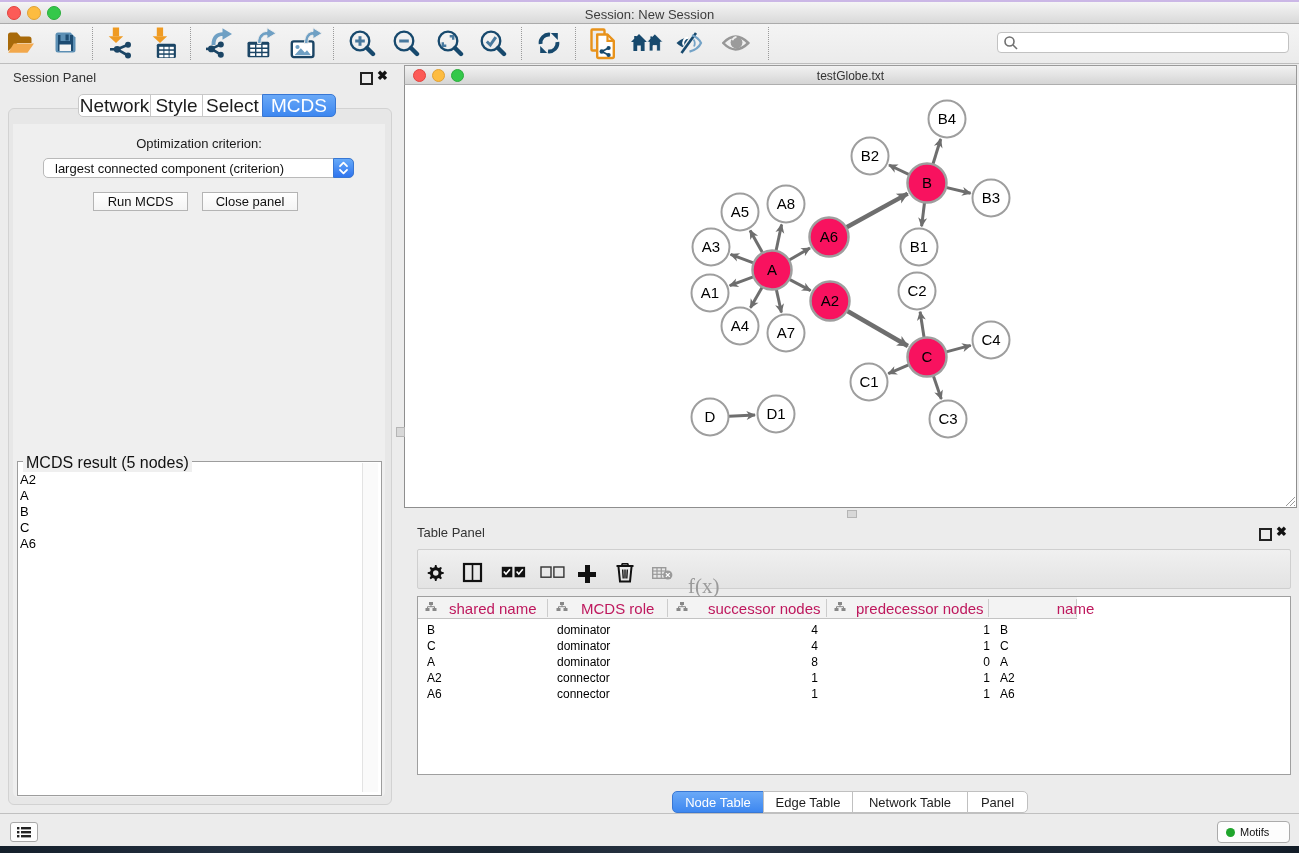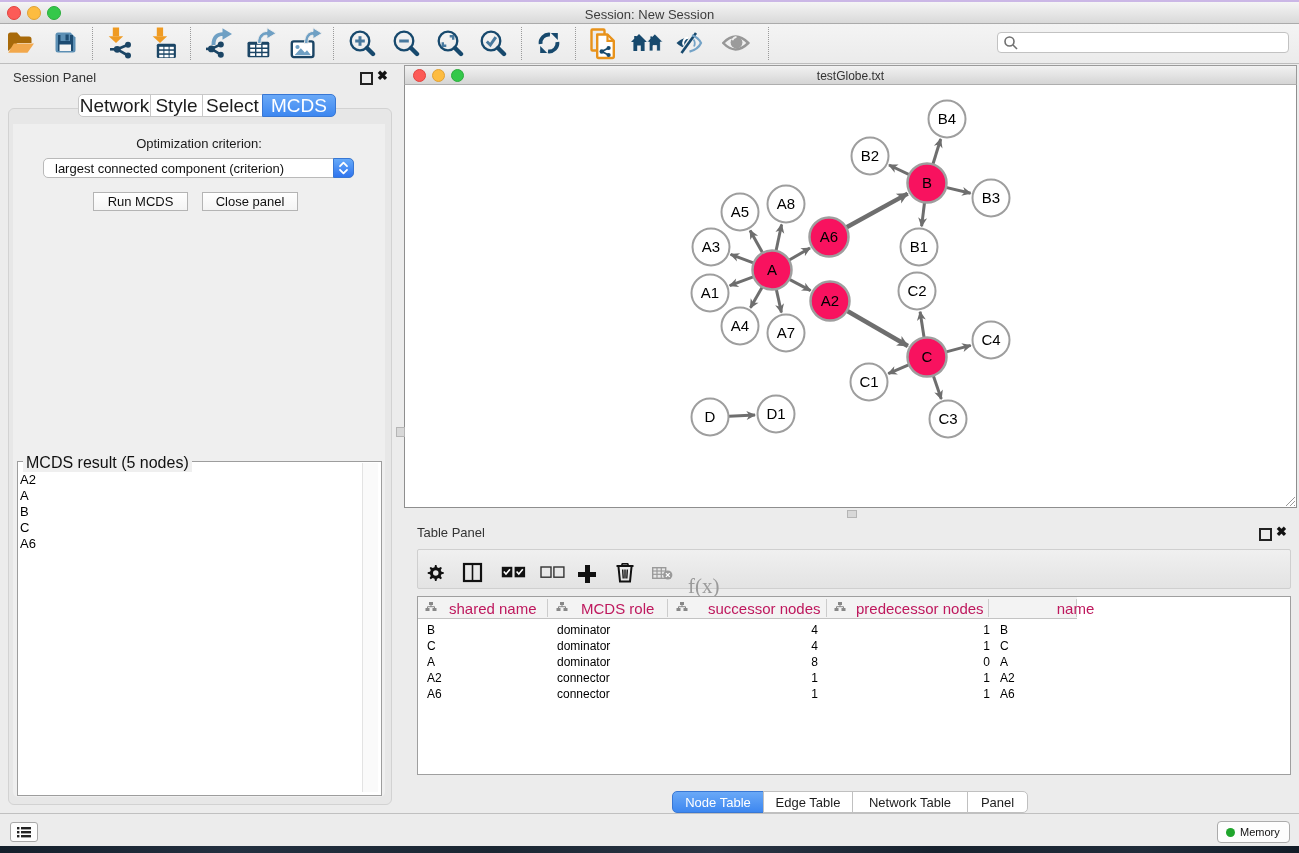--- a/index.html
+++ b/index.html
@@ -445,15 +445,15 @@
         <rect x="6" y="4" width="2.4" height="2.4"></rect>
         <rect x="10" y="4" width="10" height="2.4"></rect>
         <rect x="6" y="8" width="2.4" height="2.4"></rect>
         <rect x="10" y="8" width="10" height="2.4"></rect>
         <rect x="6" y="12" width="2.4" height="2.4"></rect>
         <rect x="10" y="12" width="10" height="2.4"></rect>
       </g>
     </svg></div>
 <div class="abs" id="membtn">
     <div style="position:absolute;left:8px;top:6px;width:9px;height:9px;border-radius:50%;background:#1fa52c;"></div>
-    <div style="position:absolute;left:22px;top:4px;font-size:11px;color:#111;">Memory</div>
+    <div style="position:absolute;left:22px;top:4px;font-size:11px;color:#111;">Motifs</div>
   </div>
 <div class="abs" id="darkstrip"></div>
 
 </body></html>

